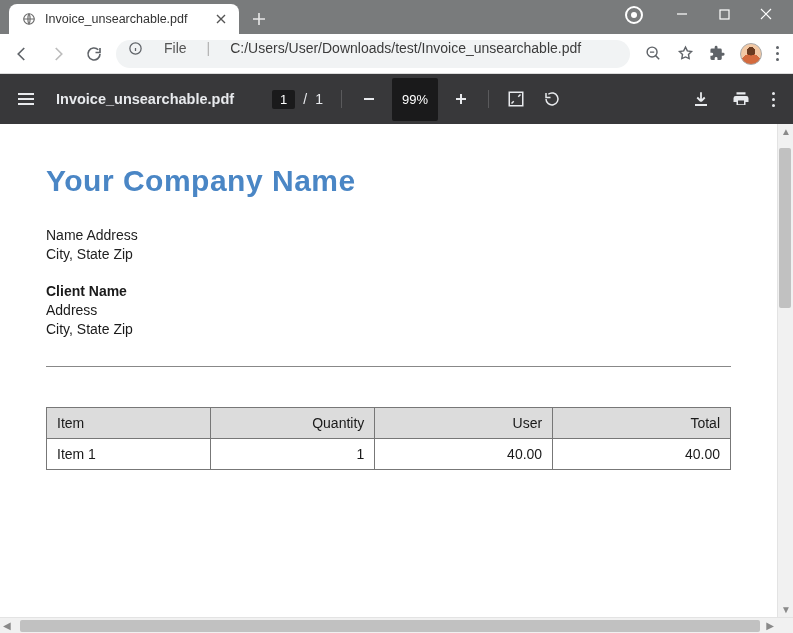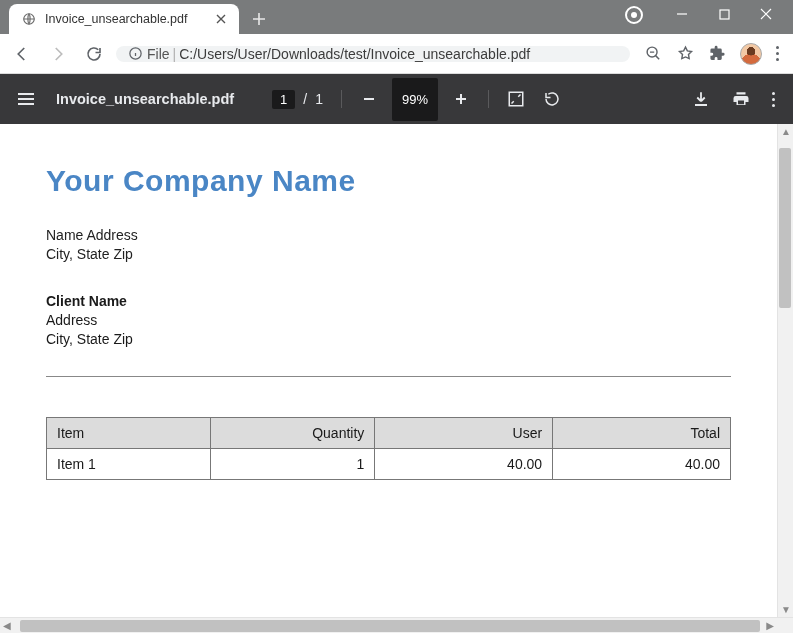--- a/index.html
+++ b/index.html
@@ -14,21 +14,21 @@
   .newtab { width: 28px; height: 28px; display:flex; align-items:center; justify-content:center; color:#eee; margin-left:6px; margin-bottom:1px; }
   .win-icon { width: 18px; height: 18px; display:inline-flex; align-items:center; justify-content:center; color:#fff; }
   .win-controls { position:absolute; right:0; top:0; height:28px; display:flex; gap:24px; padding:0 18px; align-items:center; }
   .record-dot { position:absolute; right:150px; top:6px; width:18px; height:18px; border-radius:50%; border:2px solid #fff; display:flex; align-items:center; justify-content:center; }
   .record-dot::after { content:""; width:6px; height:6px; background:#fff; border-radius:50%; }
 
   
   .addrbar { height: 40px; background:#fff; border-bottom:1px solid #dcdcdc; display:flex; align-items:center; padding:0 8px; gap:8px; }
   .nav-btn { width:28px; height:28px; display:flex; align-items:center; justify-content:center; color:#9a9a9a; border-radius:50%; }
   .nav-btn.active { color:#5f6368; }
-  .omnibox { flex:1; height:16px; background:#f1f3f4; border-radius:14px; display:flex; align-items:center; padding:0 10px; gap:3px; font-size:14px; color:#555; }
+  .omnibox { flex:1; height:28px; background:#f1f3f4; border-radius:14px; display:flex; align-items:flex-start; padding:0 10px; gap:20px; font-size:14px; color:#555; }
   .omnibox .file-chip { color:#555; }
   .omnibox .sep { color:#b0b0b0; }
   .omnibox .url { color:#3c3c3c; }
   .right-icons { display:flex; align-items:center; gap:14px; padding:0 6px; }
   .icon { width:18px; height:18px; color:#5f6368; display:inline-flex; align-items:center; justify-content:center; }
   .avatar { width:22px; height:22px; border-radius:50%; background:#f3c9a5; background-image: radial-gradient(circle at 50% 36%, #6b3b20 0 26%, transparent 27%), radial-gradient(circle at 50% 100%, #d46a3d 0 46%, transparent 47%); border:1px solid #aaa; }
   .kebab { display:flex; flex-direction:column; gap:3px; }
   .kebab span { width:3px; height:3px; background:#5f6368; border-radius:50%; }
 
   
@@ -54,21 +54,21 @@
   .scroll-h { position:absolute; left:0; right:0; bottom:0; height:16px; background:#f1f1f1; border-top:1px solid #e3e3e3; }
   .thumb-h { position:absolute; left:20px; top:2px; height:12px; width:740px; background:#c1c1c1; border-radius:2px; }
   .scroll-h .arrow-l, .scroll-h .arrow-r { position:absolute; top:2px; color:#8a8a8a; font-size:10px; }
   .scroll-h .arrow-l { left:3px; } .scroll-h .arrow-r { right:19px; }
 
   .page { position:absolute; left:0; top:0; right:16px; bottom:16px; overflow:hidden; }
   .doc { padding: 40px 46px 8px 46px; font-family: Arial, sans-serif; color:#1a1a1a;border-radius:8px; }
   .company { color:#4a86c5; font-size:30px; font-weight:700; letter-spacing:0.5px; margin-bottom:28px; }
   .addr { font-size:14px; color:#222; line-height:1.35; }
   .invoice-meta { text-align:right; margin-top:22px; font-size:14px; font-weight:700; color:#1a1a1a; line-height:1.4; }
-  .client { margin-top:28px; font-size:14px; line-height:1.35; }
+  .client { margin-top:18px; font-size:14px; line-height:1.35; }
   .client .name { font-weight:700; }
   .notes { margin-top:52px; font-size:14px; }
   .rule { border:none; border-top:1px solid #888; margin-top:28px; }
   table { width:100%; border-collapse:collapse; margin-top:40px; font-size:14px; }
   th, td { border:1px solid #777; padding:7px 10px; }
   th { background:#dcdcdc; font-weight:400; }
   th:nth-child(1), td:nth-child(1) { text-align:left; width:24%; }
   th:nth-child(2), td:nth-child(2) { text-align:right; width:24%; }
   th:nth-child(3), td:nth-child(3) { text-align:right; width:26%; }
   th:nth-child(4), td:nth-child(4) { text-align:right; width:26%; }

